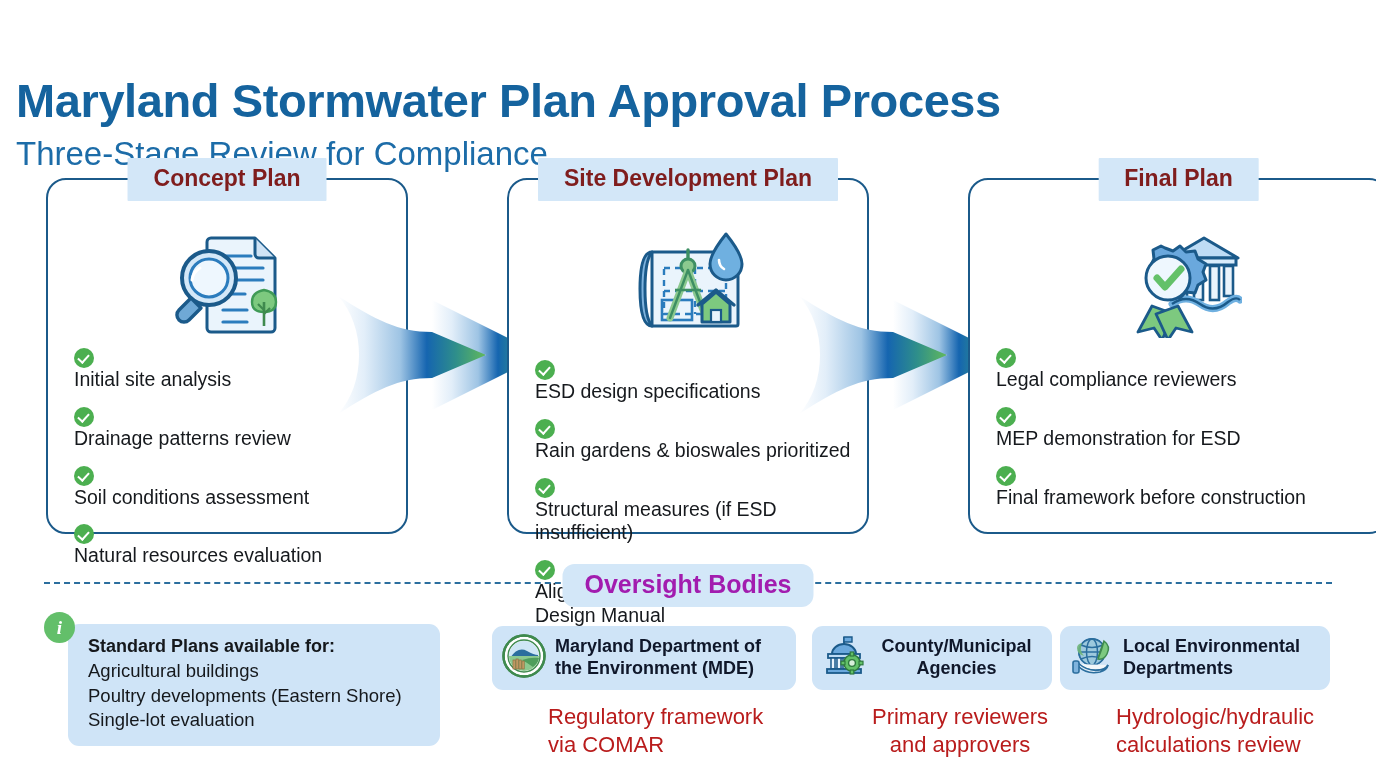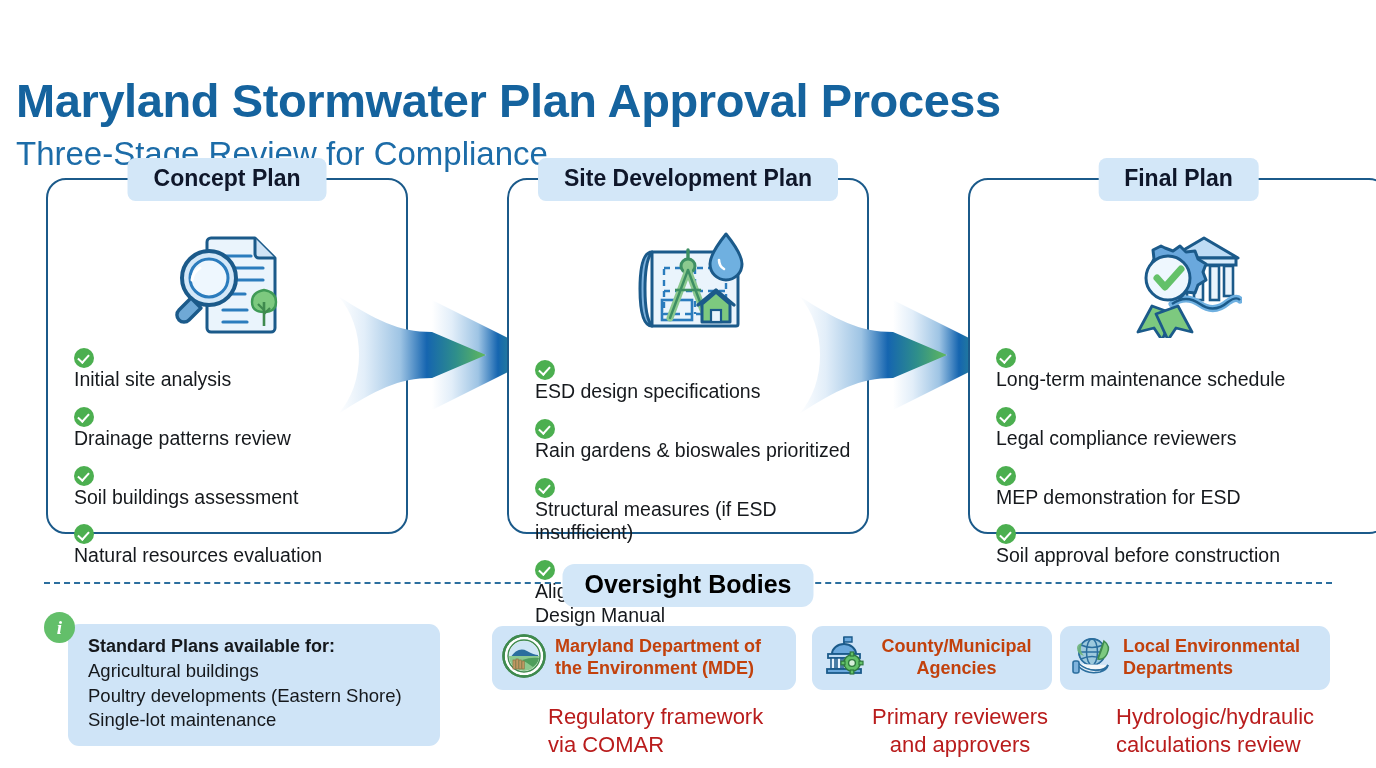--- a/index.html
+++ b/index.html
@@ -28,23 +28,23 @@
     border: 2.5px solid #1b5a8a;
     border-radius: 20px;
     background: #ffffff;
   }
   .card-header {
     position: absolute;
     top: -22px;
     left: 50%;
     transform: translateX(-50%);
     background: #d3e7f8;
-    border-radius: 8px;
+    border-radius: 1px;
     padding: 7px 26px 9px 26px;
-    font-size: 23px; font-weight: bold; color: #0f172a;
+    font-size: 23px; font-weight: bold; color: #7f1d1d;
     white-space: nowrap;
     z-index: 5;
   }
   .card-icon {
     position: absolute; left: 50%; transform: translateX(-50%);
     top: 52px;
   }
   .bullets {
     position: absolute; left: 26px; right: 14px;
   }
@@ -69,21 +69,21 @@
   
   .divider {
     position: absolute; left: 44px; right: 44px; top: 582px;
     border-top: 2.5px dashed #2b6e9e; height: 0;
   }
   .oversight-pill {
     position: absolute; left: 50%; transform: translateX(-50%);
     top: 564px;
     background: #d3e7f8; border-radius: 12px;
     padding: 6px 22px 8px 22px;
-    font-size: 25px; font-weight: bold; color: #000000;
+    font-size: 25px; font-weight: bold; color: #a21caf;
     white-space: nowrap;
   }
 
   
   .std-box {
     position: absolute; left: 68px; top: 624px;
     width: 372px;
     background: #cfe4f7; border-radius: 11px;
     padding: 11px 16px 13px 20px;
   }
@@ -100,21 +100,21 @@
   }
 
   
   .ob { position: absolute; top: 626px; }
   .ob-pill {
     background: #cfe4f7; border-radius: 11px;
     padding: 8px 14px 8px 10px;
     display: flex; align-items: center; gap: 9px;
     min-height: 56px;
   }
-  .ob-name { font-size: 18px; font-weight: bold; color: #c2410c; line-height: 1.2; }
+  .ob-name { font-size: 18px; font-weight: bold; color: #0f172a; line-height: 1.2; }
   .ob-desc { font-size: 22px; color: #b91c1c; line-height: 1.25; margin-top: 13px; margin-left: 56px; }
   .ob-icon { flex: 0 0 auto; }
 </style>
 </head>
 <body>
 
 <div id="root">
 
   <div class="title-wrap">
     <div class="main-title">Maryland Stormwater Plan Approval Process</div>
@@ -170,21 +170,21 @@
       <div class="bullet">
         <span class="check"></span>
         <span class="bullet-text">Initial site analysis</span>
       </div>
       <div class="bullet">
         <span class="check"></span>
         <span class="bullet-text">Drainage patterns review</span>
       </div>
       <div class="bullet">
         <span class="check"></span>
-        <span class="bullet-text">Soil buildings assessment</span>
+        <span class="bullet-text">Soil conditions assessment</span>
       </div>
       <div class="bullet">
         <span class="check"></span>
         <span class="bullet-text">Natural resources evaluation</span>
       </div>
     </div>
   </div>
 
   <div class="arrow" style="left:336px; top:292px;">
     <svg width="224" height="126" viewBox="0 0 224 126">
@@ -295,46 +295,42 @@
                    l8 3 l7 -5 l6 6 l9 -1 l3 8 l8 5 l-3 8 l3 8 l-8 5 l-3 8 l-9 -1 l-6 6 l-7 -5 l-8 3 l-4 -8 l-8 -4 l1 -9 l-4 -8 l4 -8 l-1 -9 l8 -4 z" fill="#6aa8dd" stroke="#1b5a8a" stroke-width="3" stroke-linejoin="round"></path>
           <circle cx="52" cy="46" r="22" fill="#eef7fe" stroke="#1b5a8a" stroke-width="3"></circle>
           <path d="M41 46 l8 9 l16 -18" fill="none" stroke="#63c169" stroke-width="7" stroke-linecap="round" stroke-linejoin="round"></path>
         </g>
       </svg>
     </div>
 
     <div class="bullets" style="top:164px;">
       <div class="bullet">
         <span class="check"></span>
-        <span class="bullet-text">Long-term maintenance schedule</span>
-      </div>
-      <div class="bullet">
-        <span class="check"></span>
         <span class="bullet-text">Legal compliance reviewers</span>
       </div>
       <div class="bullet">
         <span class="check"></span>
         <span class="bullet-text">MEP demonstration for ESD</span>
       </div>
       <div class="bullet">
         <span class="check"></span>
-        <span class="bullet-text">Soil approval before construction</span>
+        <span class="bullet-text">Final framework before construction</span>
       </div>
     </div>
   </div>
 
   <div class="divider"></div>
   <div class="oversight-pill">Oversight Bodies</div>
 
   <div class="info-badge">i</div>
   <div class="std-box">
     <div class="std-title">Standard Plans available for:</div>
     <div class="std-line">Agricultural buildings</div>
     <div class="std-line">Poultry developments (Eastern Shore)</div>
-    <div class="std-line">Single-lot maintenance</div>
+    <div class="std-line">Single-lot evaluation</div>
   </div>
 
   <div class="ob" style="left:492px; width:304px;">
     <div class="ob-pill">
       <span class="ob-icon">
         <svg width="44" height="44" viewBox="0 0 44 44">
           <circle cx="22" cy="22" r="20.5" fill="#ffffff" stroke="#3f8a4e" stroke-width="2.4"></circle>
           <circle cx="22" cy="22" r="16" fill="#eaf4e9" stroke="#3f8a4e" stroke-width="1.4"></circle>
           <path d="M7 22 a15 15 0 0 1 30 0 z" fill="#cfe6f5"></path>
           <path d="M8 24 q8 -12 17 -7 q7 4 11 4 l0 1 q-10 2 -16 5 q-6 3 -12 -3 z" fill="#2b6e9e"></path>

